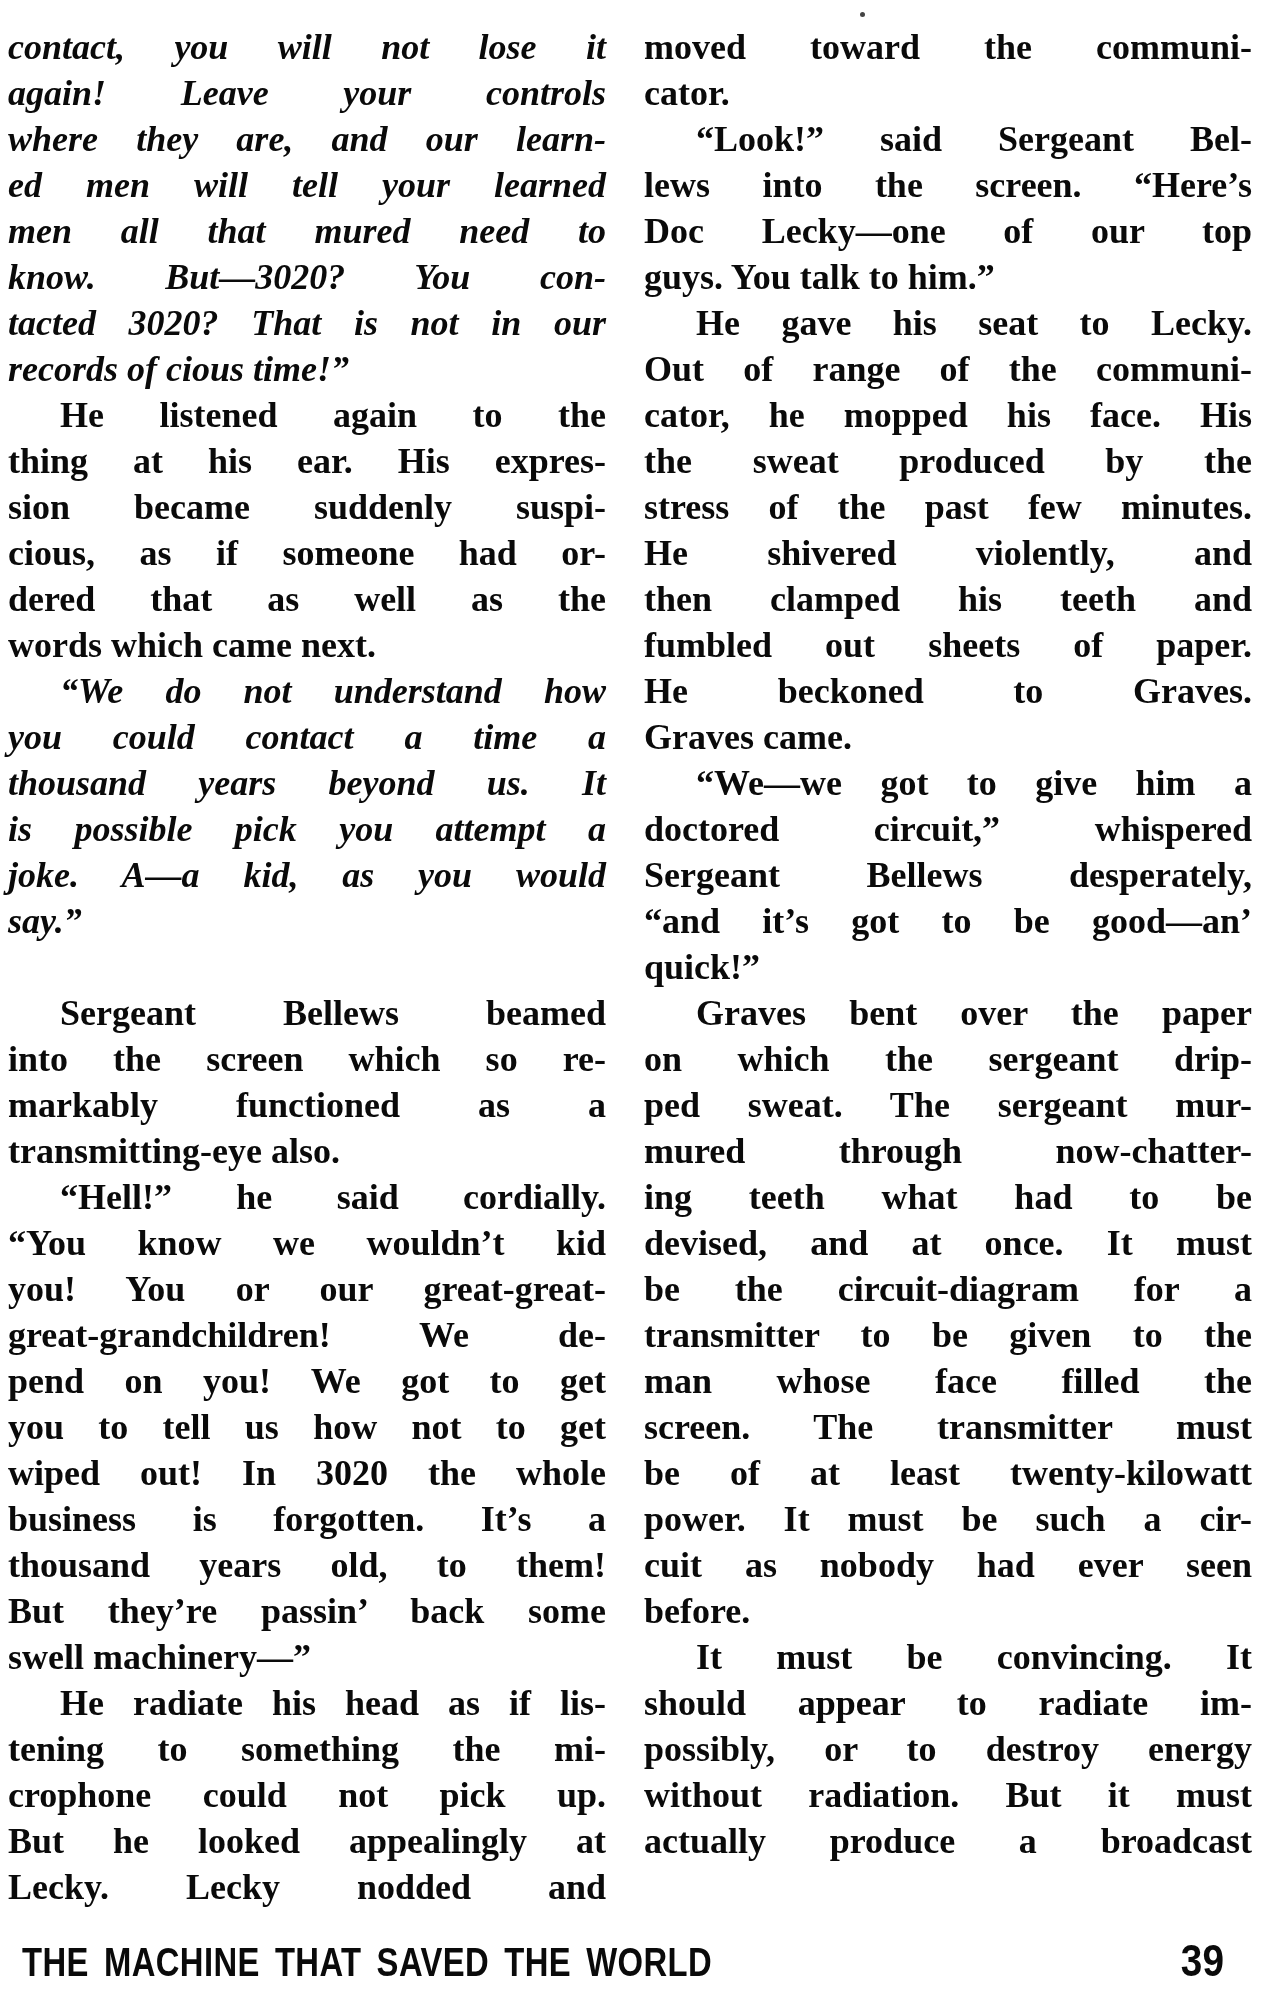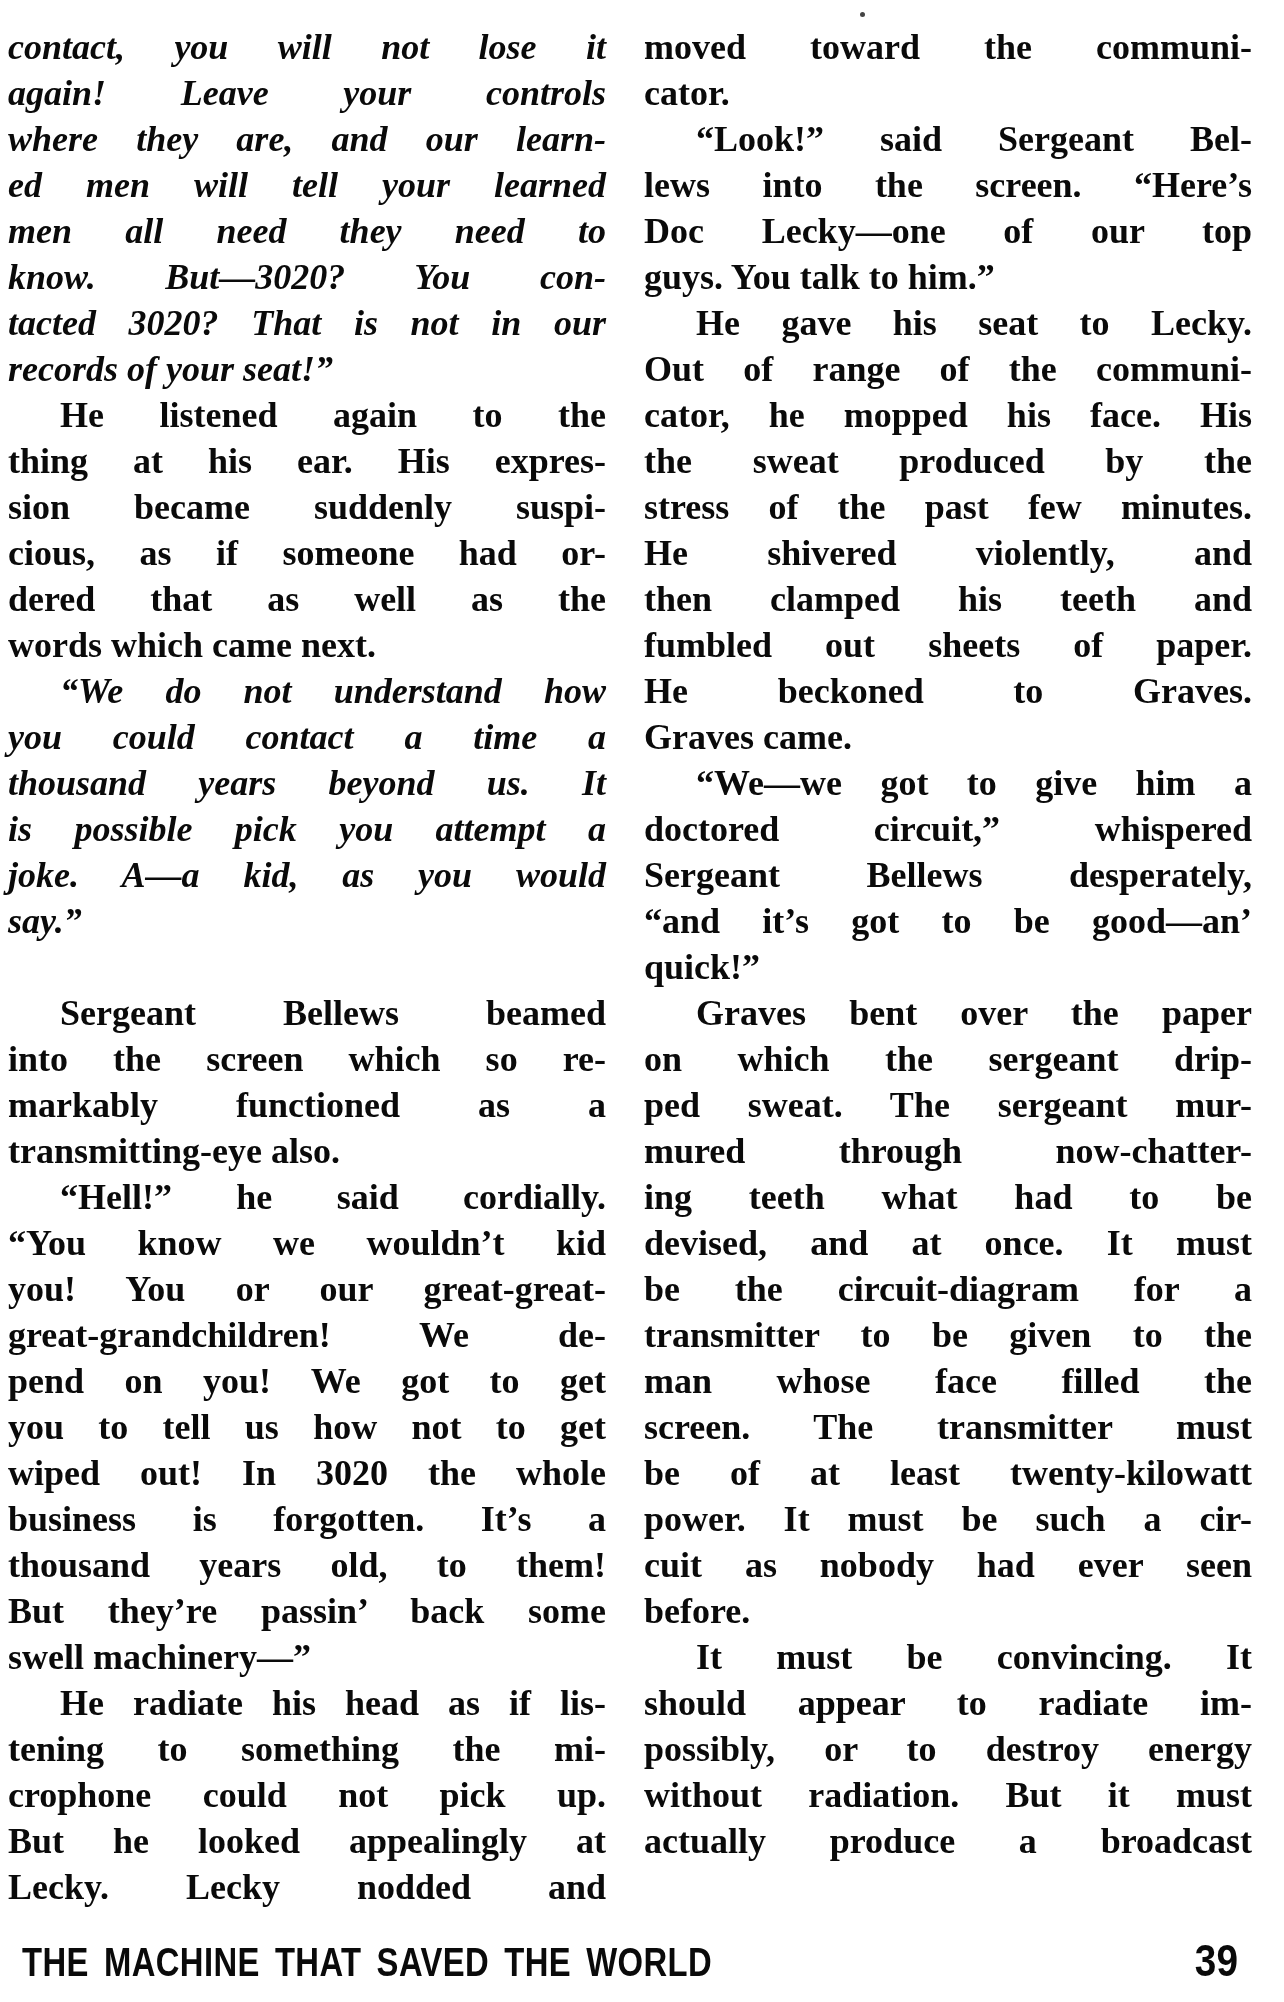--- a/index.html
+++ b/index.html
@@ -28,21 +28,21 @@
   .line {
     text-align: justify;
     text-align-last: justify;
     white-space: normal;
   }
   .line.end { text-align-last: left; }
   .para.indent .line:first-child { text-indent: 52px; }
   .footer {
     position: absolute;
     left: 22px;
-    right: 46px;
+    right: 60px;
     top: 1936px;
     display: flex;
     justify-content: space-between;
     align-items: baseline;
     font-family: "Liberation Sans", sans-serif;
     font-weight: bold;
   }
   .footer-title {
     font-size: 41px;
     letter-spacing: 0.5px;
@@ -69,24 +69,24 @@
 
 <div class="page">
   <div class="speck"></div>
   <div class="columns">
       <div class="col left">
         <div class="para italic">
           <div class="line">contact, you will not lose it</div>
           <div class="line">again! Leave your controls</div>
           <div class="line">where they are, and our learn-</div>
           <div class="line">ed men will tell your learned</div>
-          <div class="line">men all need they need to</div>
+          <div class="line">men all that mured need to</div>
           <div class="line">know. But—3020? You con-</div>
           <div class="line">tacted 3020? That is not in our</div>
-          <div class="line end">records of your seat!”</div>
+          <div class="line end">records of cious time!”</div>
         </div>
         <div class="para indent">
           <div class="line">He listened again to the</div>
           <div class="line">thing at his ear. His expres-</div>
           <div class="line">sion became suddenly suspi-</div>
           <div class="line">cious, as if someone had or-</div>
           <div class="line">dered that as well as the</div>
           <div class="line end">words which came next.</div>
         </div>
         <div class="para italic indent">

